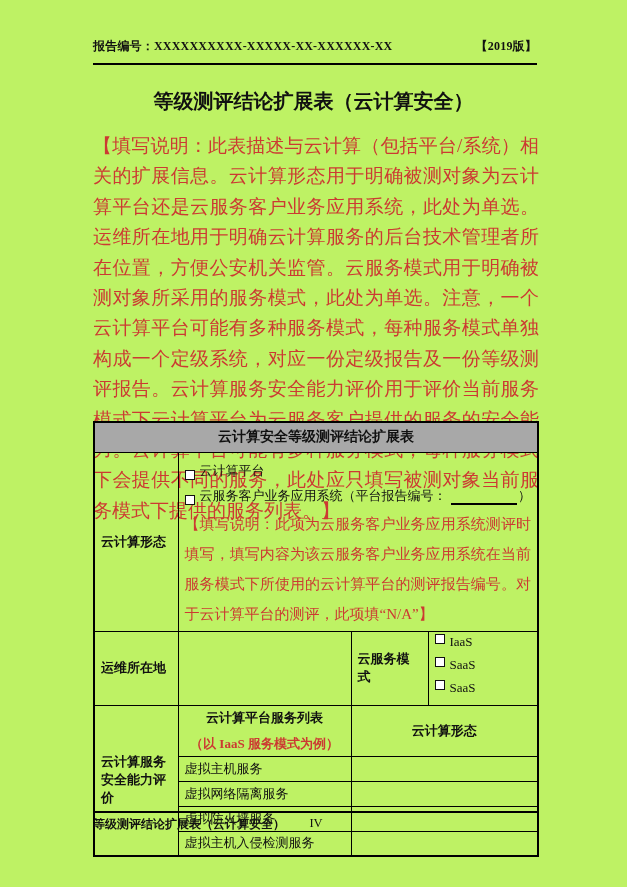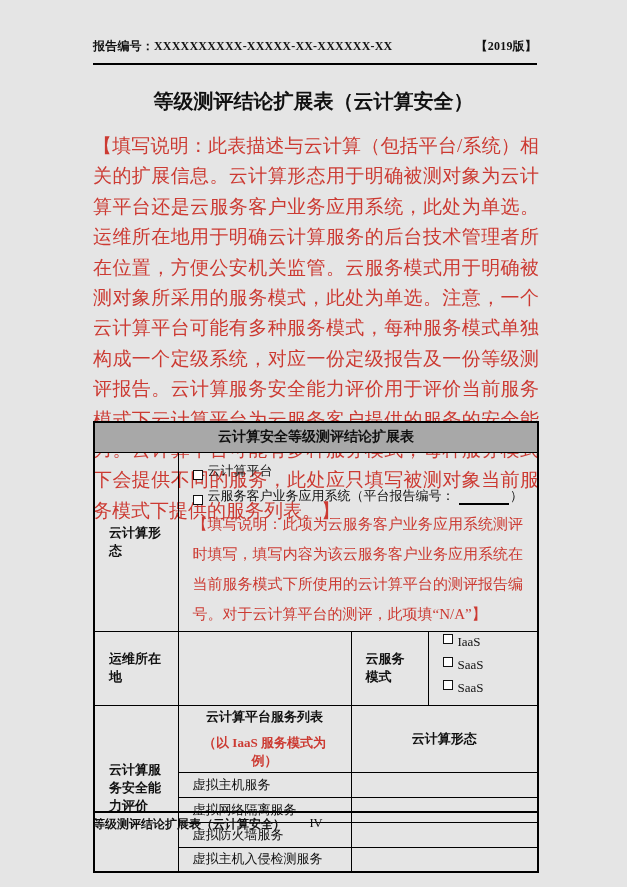--- a/index.html
+++ b/index.html
@@ -1,20 +1,20 @@
 <!DOCTYPE html>
 <html style="--red: #cc3a32; --grayhead: #a8a8a8;"><head>
 <meta charset="utf-8">
 <style>
   * { margin:0; padding:0; box-sizing:border-box; }
   html,body { background:#ffffff; }
   .page {
     position:relative;
     width:627px; height:887px;
-    background:#e5e5e5;
+    background:#bef264;
     font-family:"Liberation Serif","DejaVu Serif",serif;
     color:#111;
     overflow:hidden;
   }
   
   .doc-header {
     position:absolute; top:38px; left:93px; width:444px;
     display:flex; justify-content:space-between; align-items:baseline;
     font-size:12px; font-weight:bold; letter-spacing:.2px;
   }
@@ -37,21 +37,21 @@
   
   table.ext {
     position:absolute; top:421px; left:93px;
     width:444px; border-collapse:collapse;
     table-layout:fixed;
     font-size:13px;
   }
   table.ext td {
     border:1px solid #000;
     vertical-align:middle;
-    padding:2px 14px;
+    padding:2px 6px;
   }
   table.ext { border:2px solid #000; }
   td.thead {
     background:var(--grayhead);
     text-align:center; font-weight:bold; font-size:14px;
     height:30px;
   }
   td.rowlabel { font-weight:bold; padding-left:8px; }
   .cell-form { height:130px; padding:6px 8px 4px 8px; vertical-align:top; }
   .opt-line { height:25px; display:flex; align-items:flex-end; white-space:nowrap; }

